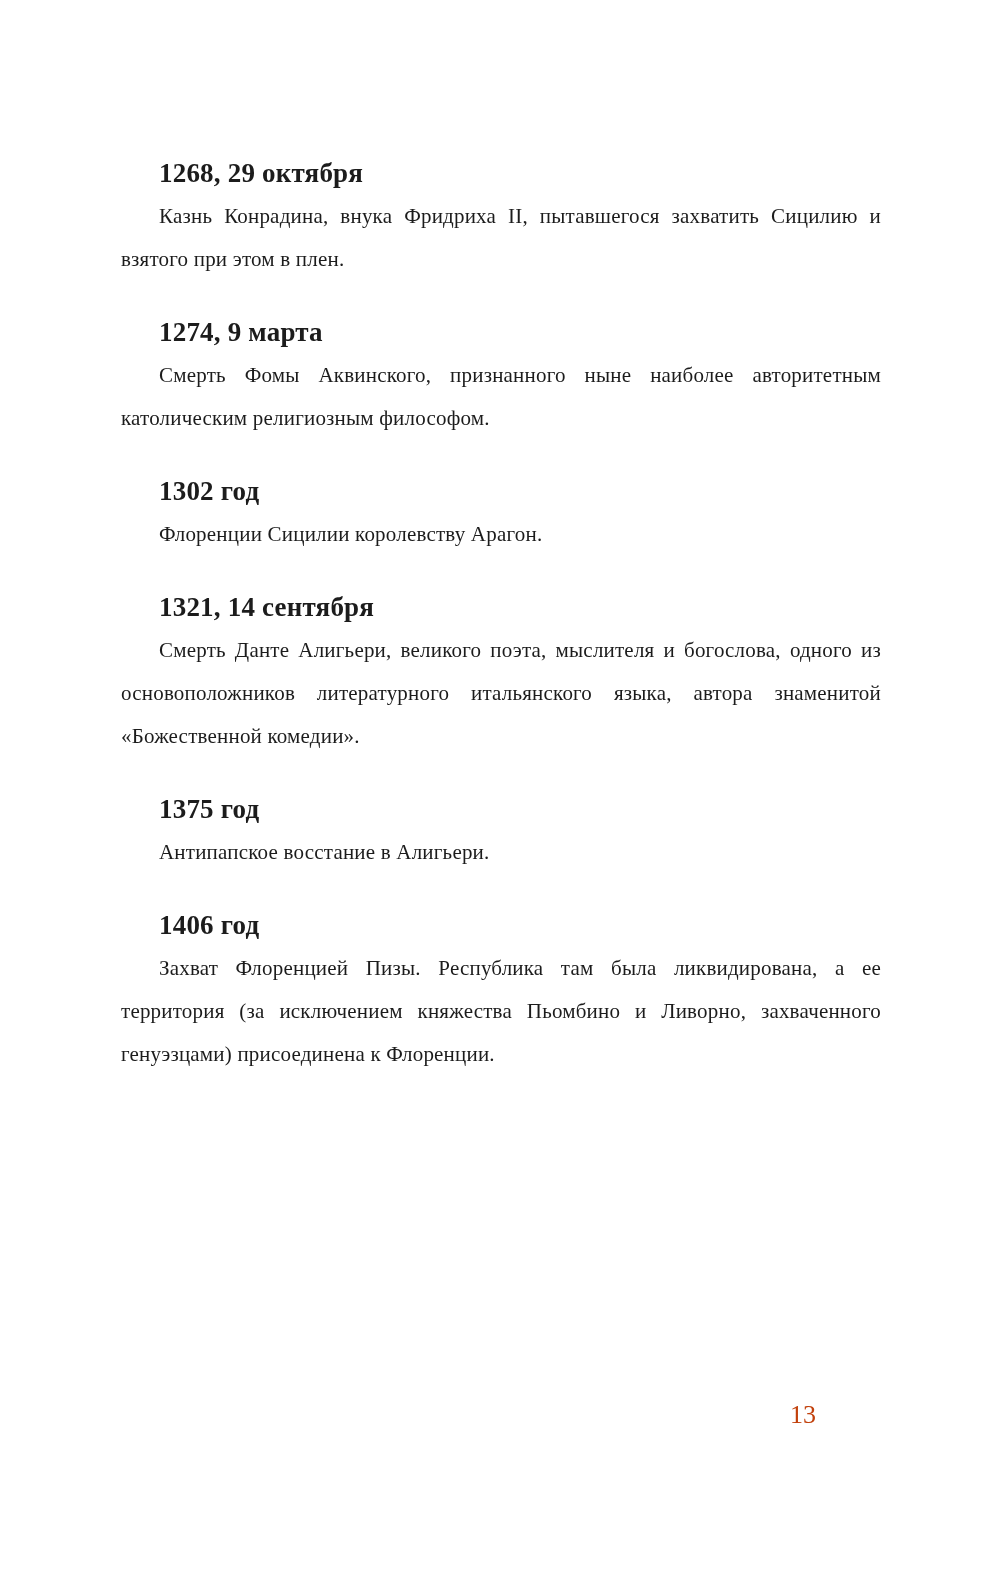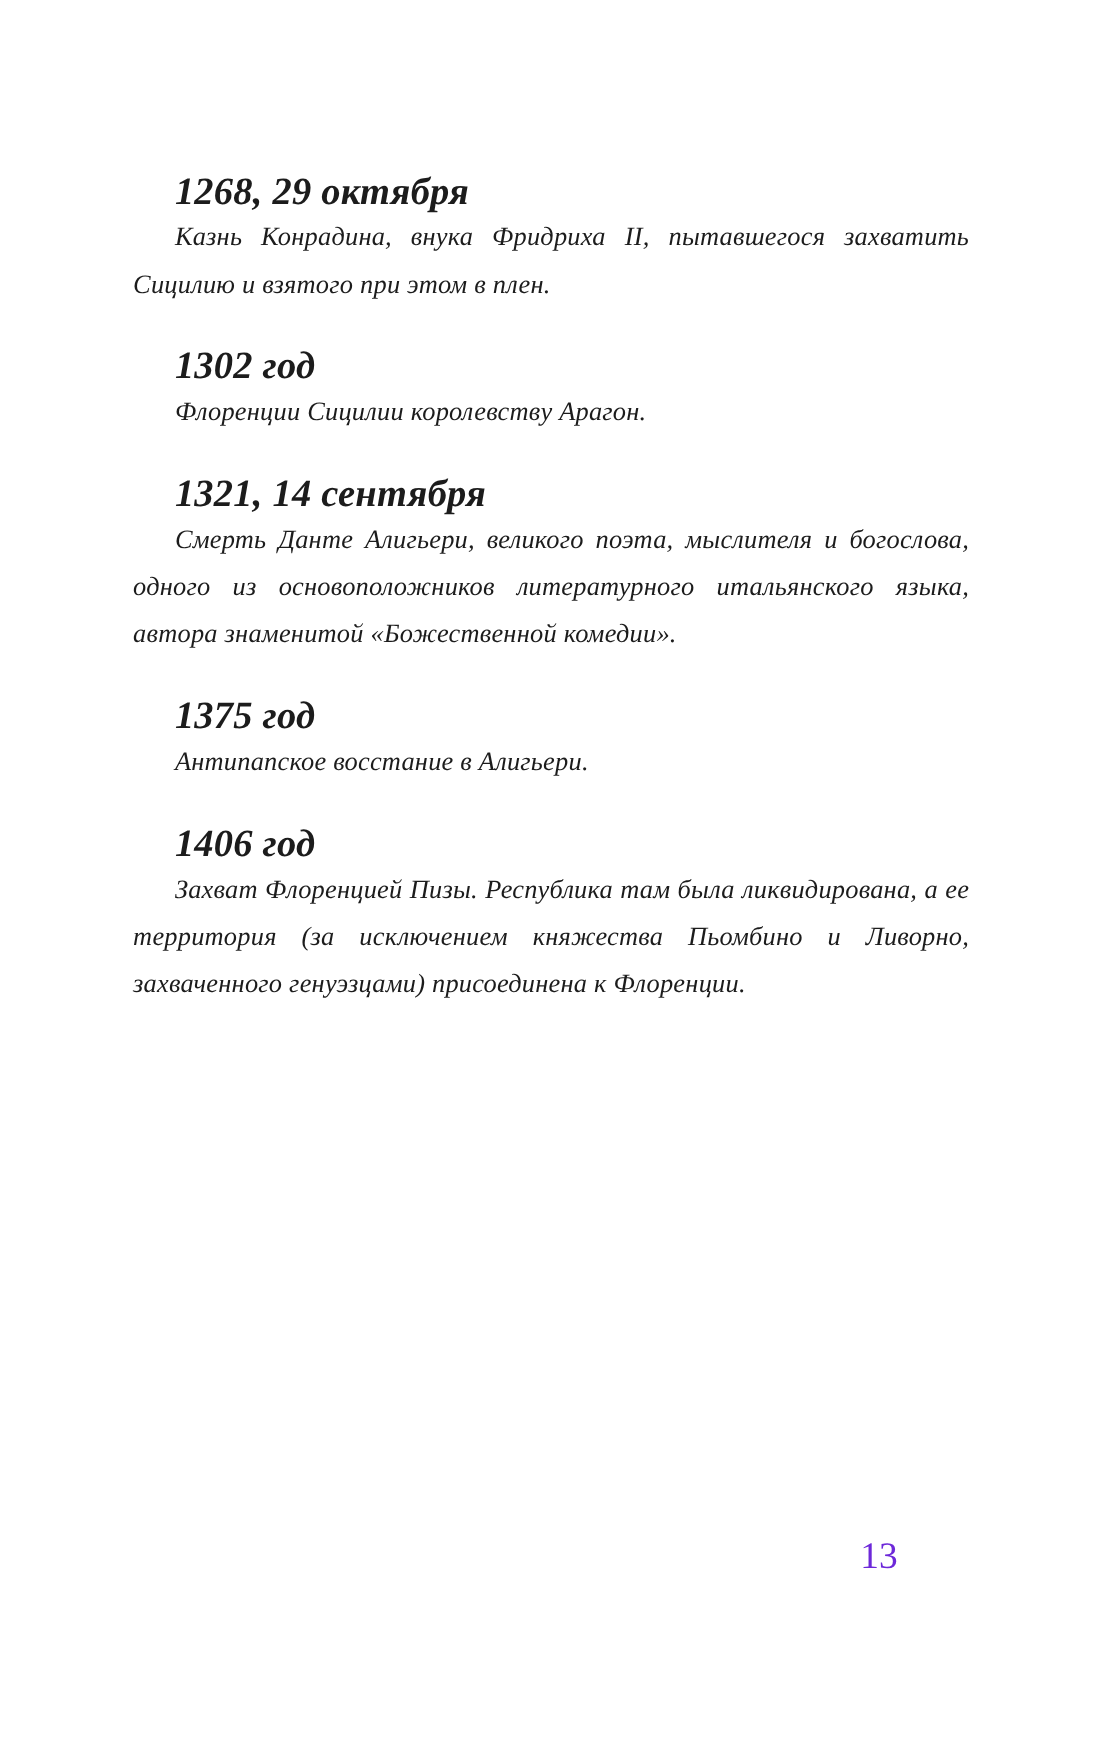--- a/index.html
+++ b/index.html
@@ -24,54 +24,56 @@
     position: absolute;
     left: 121px;
     top: 152px;
     width: 760px;
   }
   .entry {
     margin: 0 0 30px 0;
   }
   .entry-heading {
     font-weight: 700;
-    font-size: 35px;
+    font-size: 27px;
     line-height: 43px;
     text-indent: 38px;
     letter-spacing: 0.2px;
-    font-style: italic;
   }
   .entry-body {
-    font-size: 24px;
+    font-size: 21px;
     line-height: 43px;
     text-align: justify;
     text-indent: 38px;
     letter-spacing: 0.2px;
-    font-style: italic;
   }
   .page-number {
     position: absolute;
     top: 1398px;
     right: 184px;
-    font-size: 34px;
+    font-size: 26px;
     line-height: 34px;
-    color: #6d28d9;
+    color: #c2410c;
   }
 </style>
 </head>
 <body>
 
 <div class="page">
   <div class="content">
 
     <div class="entry">
       <div class="entry-heading">1268, 29 октября</div>
       <div class="entry-body">Казнь Конрадина, внука Фридриха II, пытавшегося захватить Сицилию и взятого при этом в плен.</div>
     </div>
 
+    <div class="entry">
+      <div class="entry-heading">1274, 9 марта</div>
+      <div class="entry-body">Смерть Фомы Аквинского, признанного ныне наиболее авторитетным католическим религиозным философом.</div>
+    </div>
 
     <div class="entry">
     </div>
 
     <div class="entry">
       <div class="entry-heading">1302 год</div>
       <div class="entry-body">Флоренции Сицилии королевству Арагон.</div>
     </div>
 
     <div class="entry">

